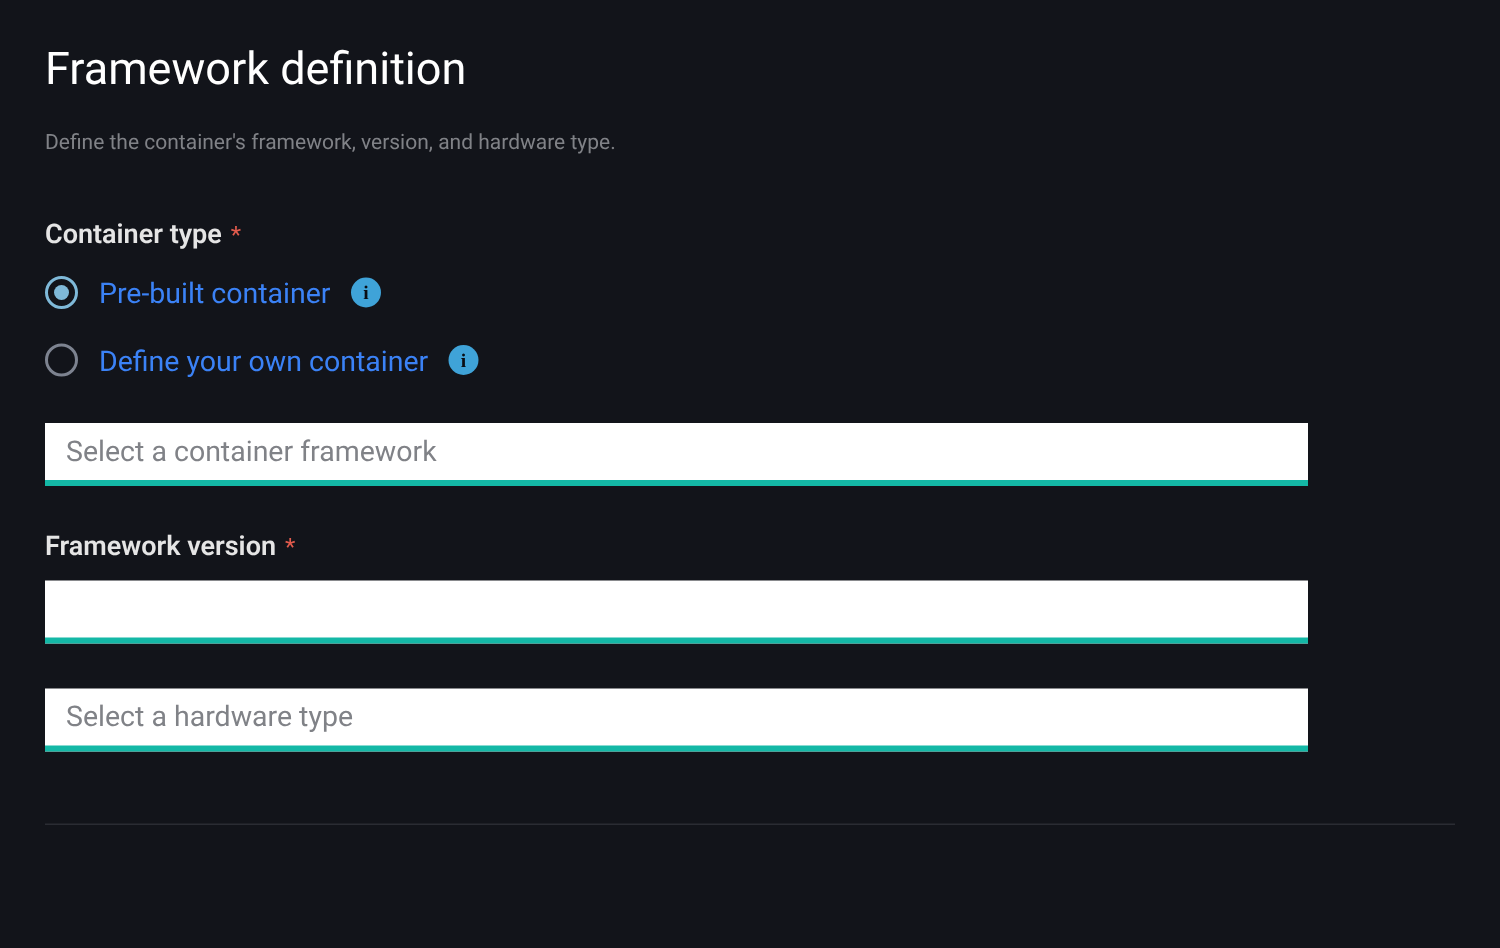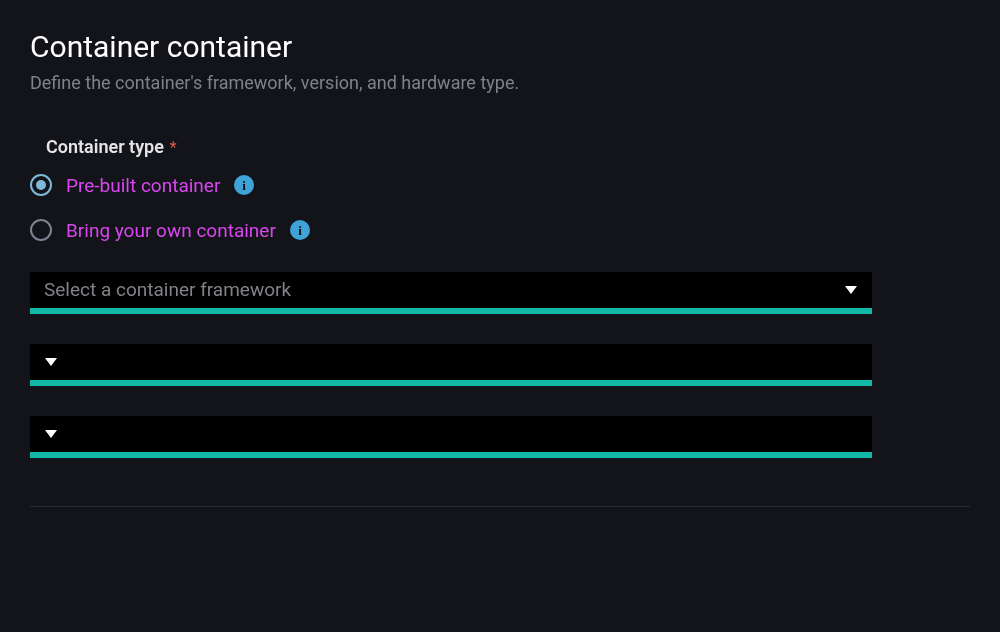--- a/index.html
+++ b/index.html
@@ -11,32 +11,31 @@
       color: #e5e5e5;
       padding: 28px 30px 0 30px;
     }
     .title {
       font-size: 30px;
       font-weight: 400;
       color: #ffffff;
       line-height: 1.28;
     }
     .subtitle {
-      font-size: 18px;
+      font-size: 14px;
       color: #808287;
-      margin-top: 4px;
+      margin-top: 20px;
       line-height: 1.4;
     }
     .field-group { margin-top: 40px; }
     .field-group.mt30 { margin-top: 30px; }
     .field-label {
       font-size: 18px;
       color: #e5e5e5;
       font-weight: 600;
-      margin-left: 16px;
     }
     .req { color: #e25b4d; margin-left: 2px; }
     .radio-row {
       display: flex;
       align-items: center;
       gap: 14px;
       margin-top: 17px;
       cursor: pointer;
       width: fit-content;
     }
@@ -49,36 +48,36 @@
       flex-shrink: 0;
     }
     .radio-outer.unchecked { border-color: #7d8390; }
     .radio-inner {
       width: 10px; height: 10px;
       border-radius: 50%;
       background: #7fb9d8;
     }
     .radio-label {
       font-size: 19px;
-      color: #d946ef;
+      color: #3b82f6;
       font-weight: 400;
       text-align: center;
     }
     .info-icon {
       width: 20px; height: 20px;
       border-radius: 50%;
       background: #3fa3d8;
       display: flex; align-items: center; justify-content: center;
       flex-shrink: 0;
     }
     .info-icon svg { display:block; }
     .select-box {
       margin-top: 12px;
-      background: #000000;
-      border-bottom: 6px solid #14b8a6;
+      background: #ffffff;
+      border-bottom: 4px solid #14b8a6;
       height: 42px;
       display: flex;
       align-items: center;
       justify-content: space-between;
       padding: 0 14px;
       cursor: pointer;
       width: 842px;
     }
     .select-placeholder {
       font-size: 19px;
@@ -88,21 +87,21 @@
     .hr-bottom {
       border: none;
       border-top: 1px solid #2a2c33;
       margin-top: 48px;
       width: 100%;
     }
   </style>
 </head>
 <body>
 
-<h1 class="title">Container container</h1>
+<h1 class="title">Framework definition</h1>
 <p class="subtitle">Define the container's framework, version, and hardware type.</p>
 
 <div class="field-group">
   <div>
     <span class="field-label">Container type</span>
     <span class="req">*</span>
   </div>
 
   <div class="radio-row">
     <span class="radio-outer">
@@ -111,52 +110,57 @@
     <span class="radio-label">Pre-built container</span>
     <span class="info-icon">
       <svg width="14" height="14" viewBox="0 0 14 14">
           <text x="7" y="11.5" text-anchor="middle" font-family="Georgia, serif" font-weight="bold" font-size="13" fill="#0a0d13">i</text>
         </svg>
     </span>
   </div>
 
   <div class="radio-row">
     <span class="radio-outer unchecked"></span>
-    <span class="radio-label">Bring your own container</span>
+    <span class="radio-label">Define your own container</span>
     <span class="info-icon">
       <svg width="14" height="14" viewBox="0 0 14 14">
           <text x="7" y="11.5" text-anchor="middle" font-family="Georgia, serif" font-weight="bold" font-size="13" fill="#0a0d13">i</text>
         </svg>
     </span>
   </div>
 </div>
 
 <div class="field-group mt30">
   <div class="select-box">
     <span class="select-placeholder">Select a container framework</span>
     <span class="caret">
       <svg width="14" height="10" viewBox="0 0 14 10">
           <polygon points="1,1 13,1 7,9" fill="#ffffff"></polygon>
         </svg>
     </span>
   </div>
 </div>
 
 <div class="field-group mt30">
+  <div>
+    <span class="field-label">Framework version</span>
+    <span class="req">*</span>
+  </div>
   <div class="select-box">
     <span class="caret">
       <svg width="14" height="10" viewBox="0 0 14 10">
           <polygon points="1,1 13,1 7,9" fill="#ffffff"></polygon>
         </svg>
     </span>
   </div>
 </div>
 
 <div class="field-group mt30">
   <div class="select-box">
+    <span class="select-placeholder">Select a hardware type</span>
     <span class="caret">
       <svg width="14" height="10" viewBox="0 0 14 10">
           <polygon points="1,1 13,1 7,9" fill="#ffffff"></polygon>
         </svg>
     </span>
   </div>
 </div>
 
 <hr class="hr-bottom">
 

